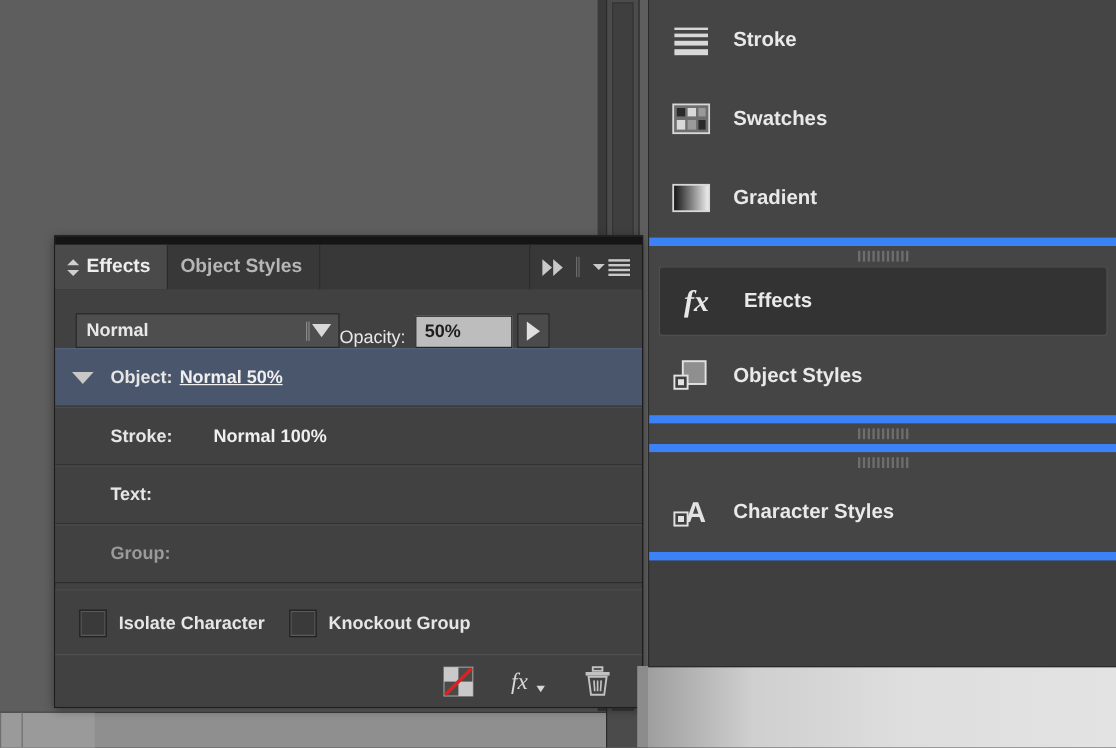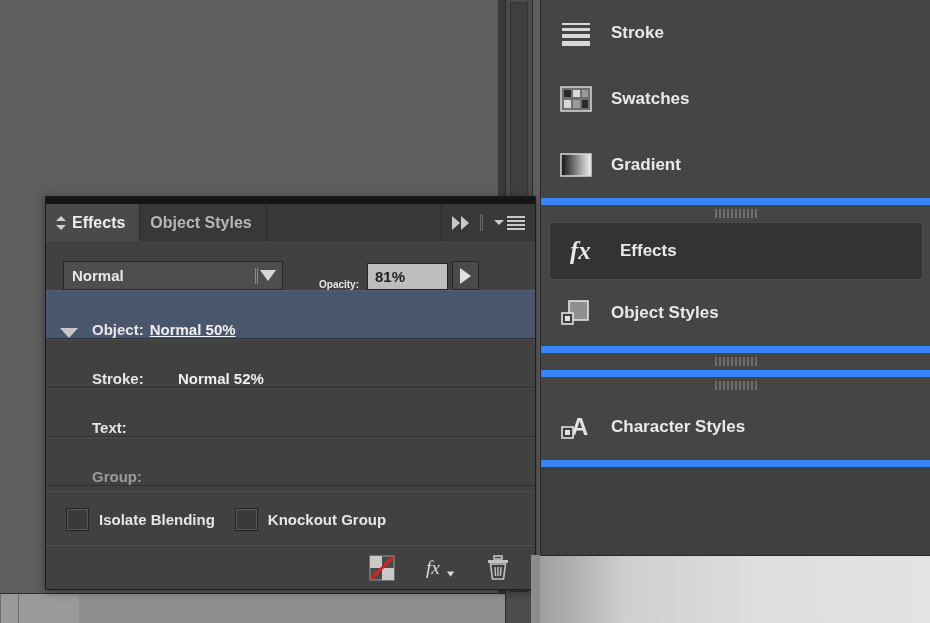--- a/index.html
+++ b/index.html
@@ -101,41 +101,41 @@
     color: #e8e8e8; font-size: 15px; font-weight: bold;
   }
   .combo .val { padding-left: 8px; }
   .combo .caret-wrap { display: flex; align-items: center; padding-right: 6px; gap: 4px; }
   .combo .sepbar { width: 1px; height: 16px; background: #8a8a8a; box-shadow: 2px 0 0 #8a8a8a; }
   .combo .caret {
     width: 0; height: 0; border-left: 8px solid transparent;
     border-right: 8px solid transparent; border-top: 11px solid #d8d8d8;
   }
   .opacity-label {
-    margin-left: 36px; color: #e8e8e8; font-size: 10px; font-weight: bold;
+    color: #e8e8e8; font-size: 15px; font-weight: normal;
   }
   .opacity-field {
     margin-left: 8px; width: 72px; height: 25px;
     background: #bdbdbd; border: 1px solid #232323;
     color: #1e1e1e; font-size: 15px; font-weight: bold;
     display: flex; align-items: center; padding-left: 7px;
   }
   .opacity-arrow {
     margin-left: 4px; width: 25px; height: 27px; background: #4b4b4b;
     border: 1px solid #262626; display: flex; align-items: center; justify-content: center;
   }
   .opacity-arrow .tri {
     width: 0; height: 0; border-top: 8px solid transparent;
     border-bottom: 8px solid transparent; border-left: 11px solid #e0e0e0;
   }
 
   
   .fx-list { position: absolute; left: 0; top: 93px; width: 100%; }
   .fx-row {
-    height: 47px; display: flex; align-items: flex-end;
+    height: 47px; display: flex; align-items: center;
     border-bottom: 1px solid #2e2e2e; border-top: 1px solid #4d4d4d;
     background: #414141; color: #e6e6e6;
     font-size: 15px; font-weight: bold;
   }
   .fx-row.selected { background: #4a566b; border-top-color: #55617a; }
   .fx-row.muted .fx-label { color: #9a9a9a; }
   .fx-disclosure {
     width: 46px; display: flex; align-items: center; justify-content: center;
   }
   .fx-disclosure .tri {
@@ -253,56 +253,56 @@
     <div class="blend-row">
       <div class="combo">
         <span class="val">Normal</span>
         <span class="caret-wrap">
           <span class="sepbar"></span>
           <span class="caret"></span>
         </span>
       </div>
       <span class="opacity-label">Opacity:</span>
       <div class="opacity-field">
-        <span>81%</span>
+        <span>50%</span>
       </div>
       <div class="opacity-arrow">
         <span class="tri"></span>
       </div>
     </div>
 
     <div class="fx-list">
       <div class="fx-row selected">
         <span class="fx-disclosure">
             <span class="tri"></span>
           </span>
         <span class="fx-label">Object:</span>
         <span class="fx-value" style="margin-left:6px;text-decoration:underline;">Normal 50%</span>
       </div>
       <div class="fx-row">
         <span class="fx-disclosure"></span>
         <span class="fx-label">Stroke:</span>
-        <span class="fx-value">Normal 52%</span>
+        <span class="fx-value">Normal 100%</span>
       </div>
       <div class="fx-row">
         <span class="fx-disclosure"></span>
         <span class="fx-label">Text:</span>
         <span class="fx-value"></span>
       </div>
       <div class="fx-row muted">
         <span class="fx-disclosure"></span>
         <span class="fx-label">Group:</span>
         <span class="fx-value"></span>
       </div>
     </div>
 
     <div class="check-row">
       <label class="cbox">
         <span class="box"></span>
-        <span class="lbl">Isolate Blending</span>
+        <span class="lbl">Isolate Character</span>
       </label>
       <label class="cbox">
         <span class="box"></span>
         <span class="lbl">Knockout Group</span>
       </label>
     </div>
 
     <div class="fx-footer">
       <span class="footer-btn">
         <svg width="26" height="26" viewBox="0 0 26 26">

